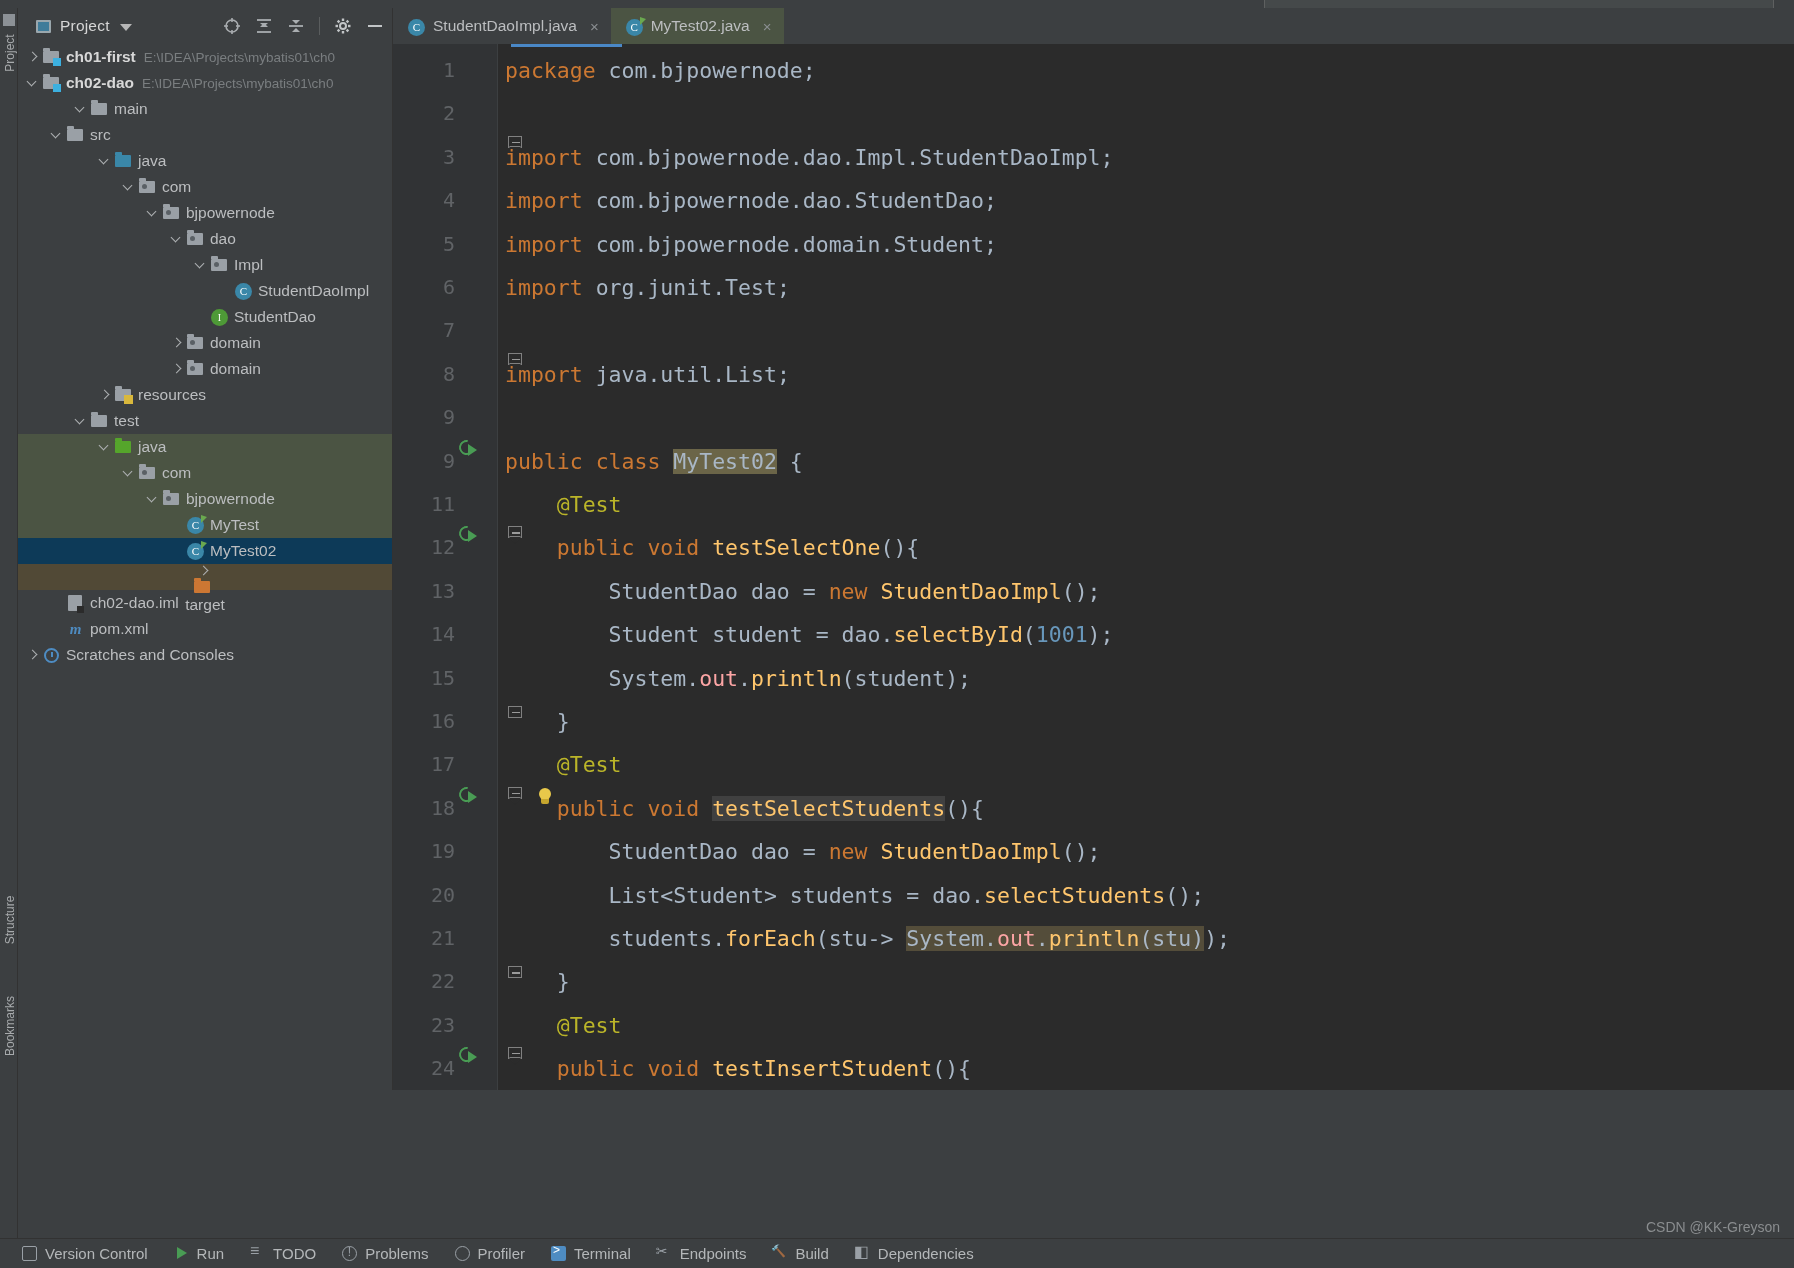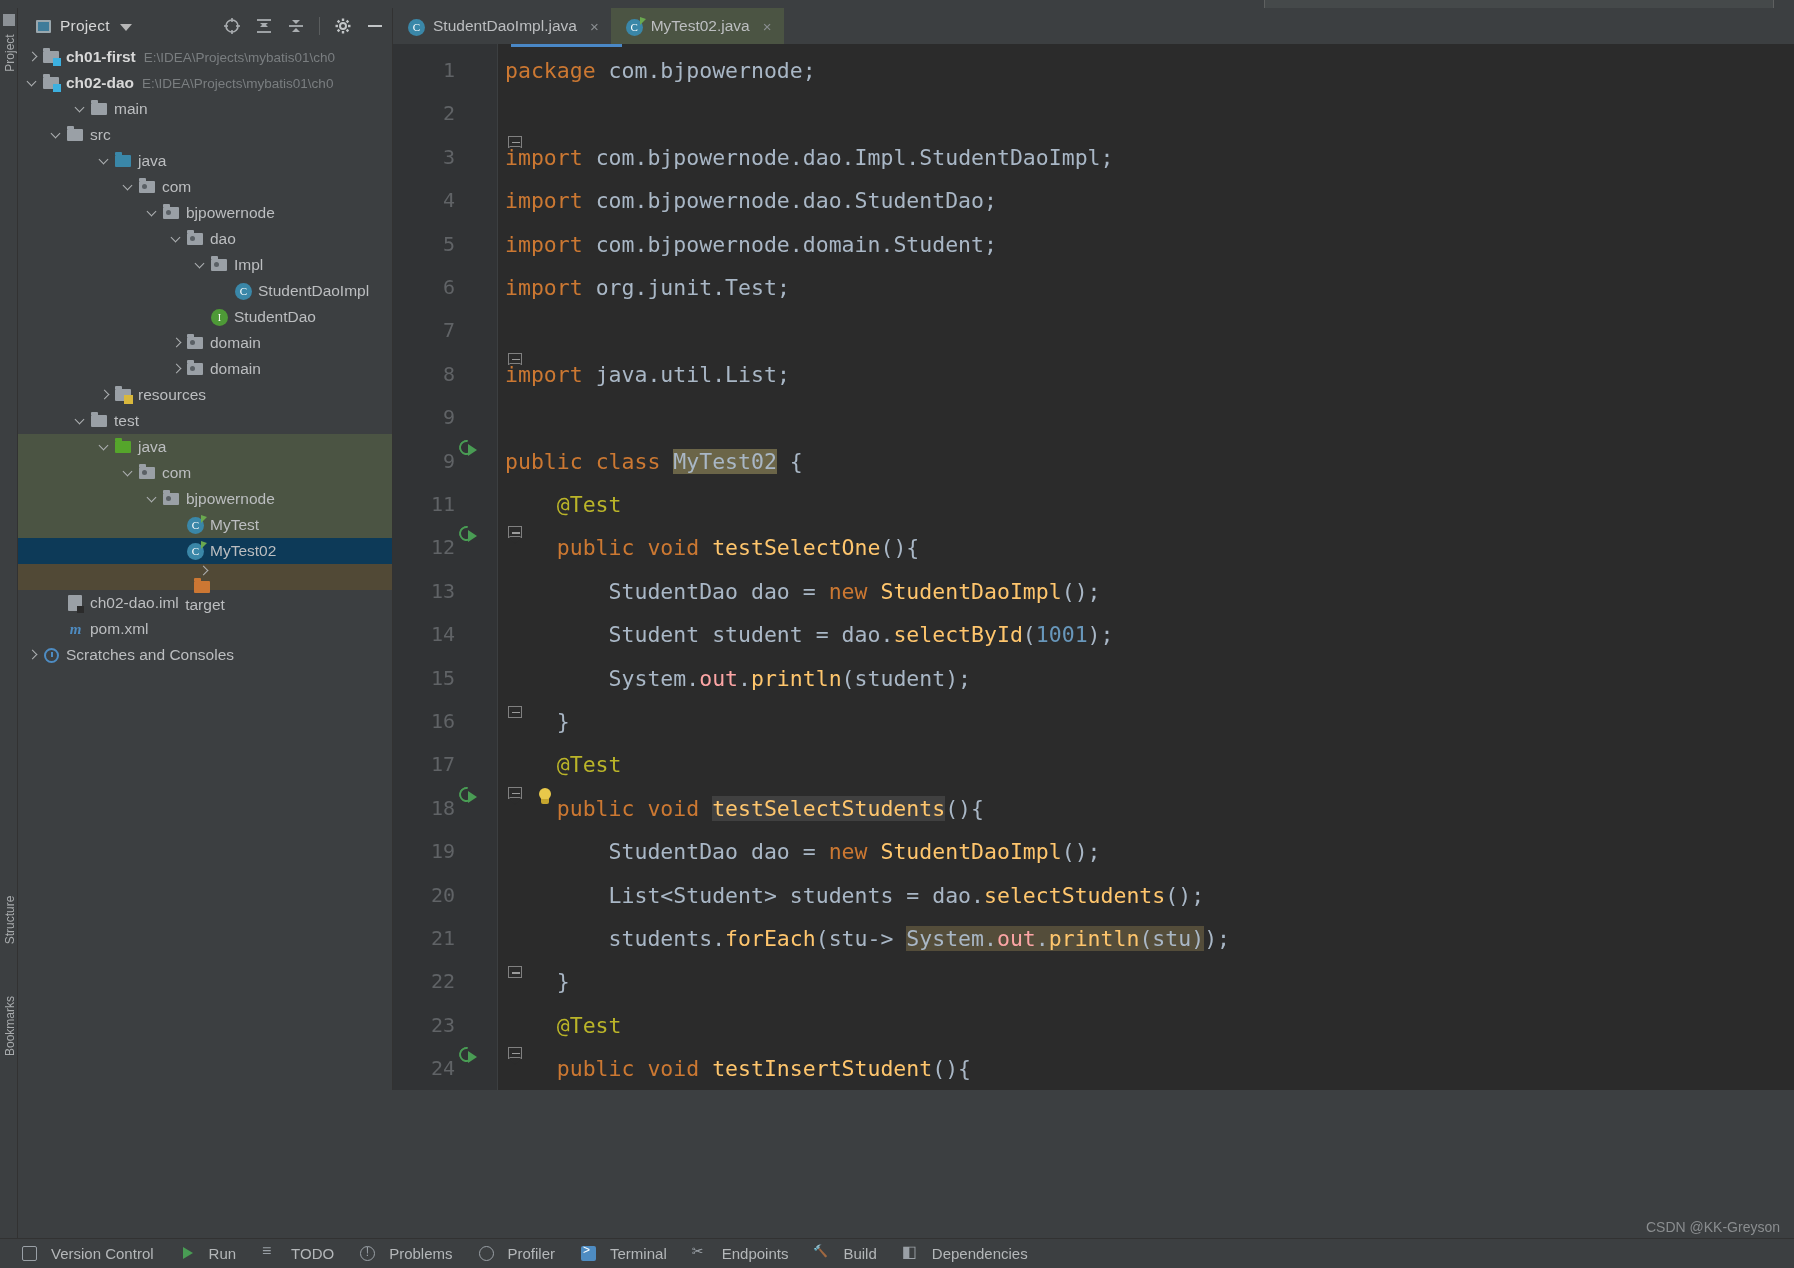--- a/index.html
+++ b/index.html
@@ -275,21 +275,21 @@
     background: #c6a62e; border-radius: 0 0 2px 2px;
   }
 
   
   .bottombar {
     position: absolute; left: 0; bottom: 0; width: 1794px; height: 30px;
     background: #3c3f41; border-top: 1px solid #323232;
     display: flex; align-items: center; gap: 26px; padding-left: 22px;
     font-size: 15px; color: #b4b7b9;
   }
-  .bb-item { display: flex; align-items: center; gap: 14px; white-space: nowrap; }
+  .bb-item { display: flex; align-items: center; gap: 8px; white-space: nowrap; }
   .bb-ico { width: 15px; height: 15px; position: relative; }
   .bb-ico.vcs { border: 1.6px solid #9aa0a6; border-radius: 2px; }
   .bb-ico.run::after {
     content: ""; position: absolute; left: 3px; top: 1px; width: 0; height: 0;
     border-left: 10px solid #499c54; border-top: 6.5px solid transparent; border-bottom: 6.5px solid transparent;
   }
   .bb-ico.todo::after {
     content: "\2261"; position: absolute; left: 0; top: -4px; font-size: 16px; color: #9aa0a6;
   }
   .bb-ico.prob { border-radius: 50%; border: 1.6px solid #9aa0a6; }

